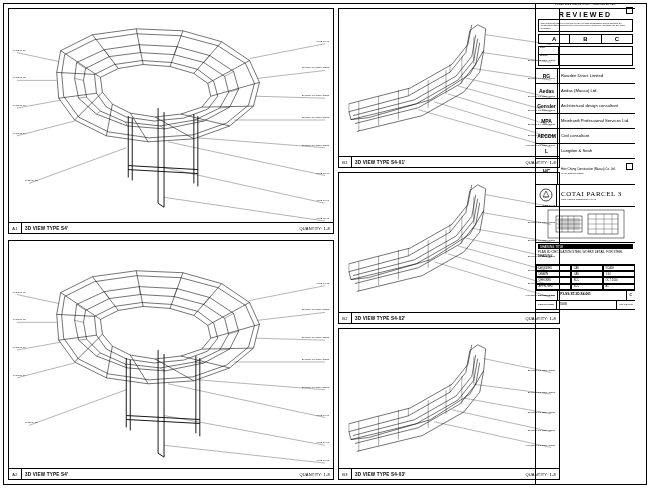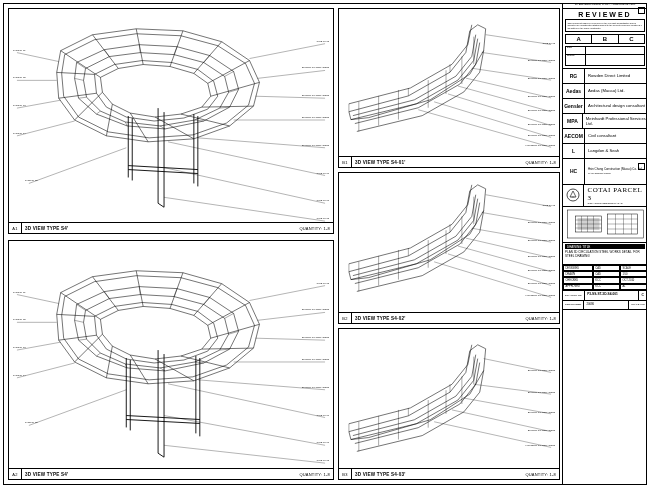--- a/index.html
+++ b/index.html
@@ -11,21 +11,21 @@
   .pt-bub{width:12px;height:10px;border-right:1px solid #000;display:flex;align-items:center;justify-content:center;font-size:4px;}
   .pt-lbl{padding-left:3px;flex:1;font-size:4.6px;font-weight:bold;}
   .pt-qty{padding-right:3px;font-size:4px;}
   svg{display:block;}
   .ln{stroke:#000;fill:none;stroke-width:.55;}
   .ln2{stroke:#000;fill:none;stroke-width:.9;}
   .lnT{stroke:#000;fill:none;stroke-width:.35;}
   .leader{stroke:#000;fill:none;stroke-width:.3;}
   .tagS{font-size:2.3px;font-family:"Liberation Sans",sans-serif;}
   
-  #tb{position:absolute;right:3px;top:3px;width:85px;bottom:3px;border-left:1px solid #000;box-sizing:border-box;}
+  #tb{position:absolute;right:15px;top:3px;width:100px;bottom:3px;border-left:1px solid #000;box-sizing:border-box;}
   .tbrow{border-bottom:1px solid #000;box-sizing:border-box;position:relative;}
   .tiny2{font-size:2.7px;line-height:1.2;}
   .bold{font-weight:bold;}
   .ctr{text-align:center;}
   .rev-hdr{font-size:7px;font-weight:bold;letter-spacing:2px;text-align:center;}
   .abc{display:flex;}
   .abc div{flex:1;border:1px solid #000;border-left:none;font-size:6px;font-weight:bold;text-align:center;padding:1px 0;}
   .abc div:first-child{border-left:1px solid #000;}
   .logo-row{display:flex;align-items:center;height:15px;border-bottom:1px solid #000;box-sizing:border-box;}
   .logo-mark{width:22px;height:100%;display:flex;align-items:center;justify-content:center;font-size:5px;font-weight:bold;border-right:1px solid #000;box-sizing:border-box;}

